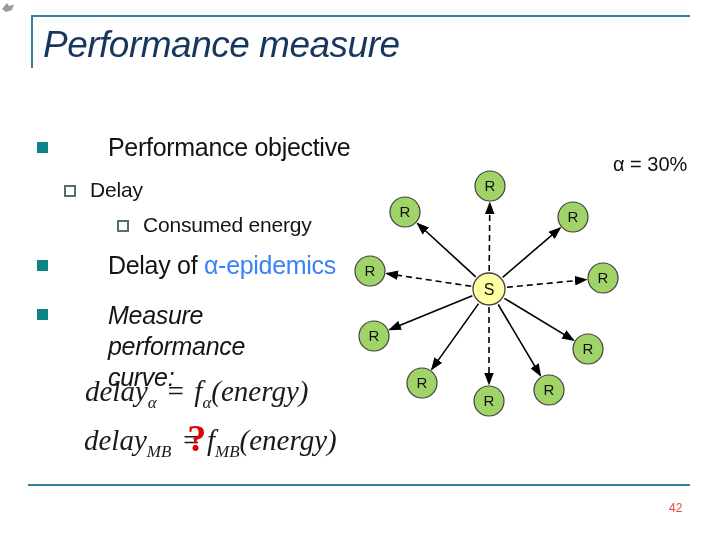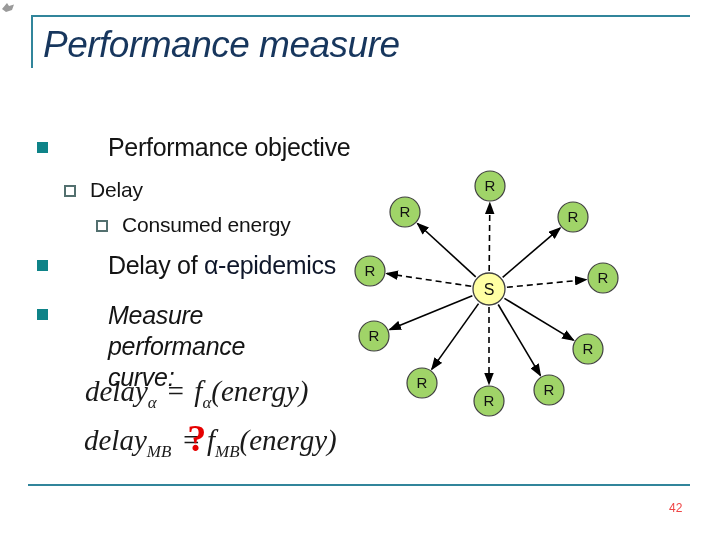--- a/index.html
+++ b/index.html
@@ -14,24 +14,24 @@
   #rule-top{left:31px;top:15px;width:659px;height:2px;background:#31859B;}
   #rule-left{left:31px;top:15px;width:2px;height:53px;background:#31859B;}
   #page-title{left:43px;top:24px;font-size:37px;color:#17365D;letter-spacing:-0.5px;white-space:nowrap;font-style:italic;}
   
   .l1{display:flex;align-items:flex-start;font-size:25px;color:#141414;letter-spacing:-0.3px;gap:48px;}
   .l1 .sq{width:11px;height:11px;background:#0E8388;margin:9px 12px 0 0;flex:0 0 auto;}
   .l2{display:flex;align-items:flex-start;font-size:21px;color:#141414;letter-spacing:-0.2px;}
   .l2 .hsq{width:8px;height:8px;border:2px solid #53706F;background:#fff;margin:7px 14px 0 0;flex:0 0 auto;}
   #bullet-1{left:37px;top:133px;}
   #bullet-sub-1{left:64px;top:178px;}
-  #bullet-sub-2{left:56px;top:213px;padding-left:40px;}
+  #bullet-sub-2{left:77px;top:213px;padding-left:40px;}
   #bullet-2{left:37px;top:251px;}
   #bullet-3{left:37px;top:300px;width:280px;line-height:31px;font-style:italic;}
-  .red-hl{color:#0f172a;}
+  .red-hl{color:#3b82f6;}
   
   .formula{position:absolute;font-family:"Liberation Serif",serif;font-style:italic;
            font-size:29px;color:#1a1a1a;white-space:nowrap;text-align:center;}
   .formula sub{font-size:17px;font-style:italic;line-height:0;}
   .feq{margin:0 9px;}
   #formula-1{left:85px;top:375px;}
   #formula-2{left:84px;top:424px;}
   .qwrap{position:relative;margin:0 6px 0 10px;}
   .qmark{position:absolute;left:6px;top:-8px;color:#E60000;font-style:normal;font-weight:bold;
          font-size:38px;font-family:"Liberation Serif",serif;}
@@ -76,20 +76,21 @@
 </div>
 
 <div id="formula-1" class="formula">
   <span>delay</span><sub>α</sub><span class="feq">=</span><span>f</span><sub>α</sub><span>(energy)</span>
 </div>
 <div id="formula-2" class="formula">
   <span>delay</span><sub>MB</sub><span class="qwrap"><span>=</span><span class="qmark">?</span></span><span>f</span><sub>MB</sub><span>(energy)</span>
 </div>
 
 <div id="legend" class="abs">
+  <div>α = 30%</div>
 </div>
 
 <svg id="net-svg" class="abs" width="300" height="270">
   <defs>
     <marker id="arrowhead" markerWidth="8" markerHeight="6" refX="7" refY="3" orient="auto">
       <path d="M0,0 L8,3 L0,6 z" fill="#000000"></path>
     </marker>
   </defs>
   <g id="net-edges">
       <line x1="149.17474904586066" y1="116.00084827635006" x2="149.83495923446492" y2="47.99919885011384" stroke="#000000" stroke-width="1.6" marker-end="url(#arrowhead)" stroke-dasharray="6,4"></line>

